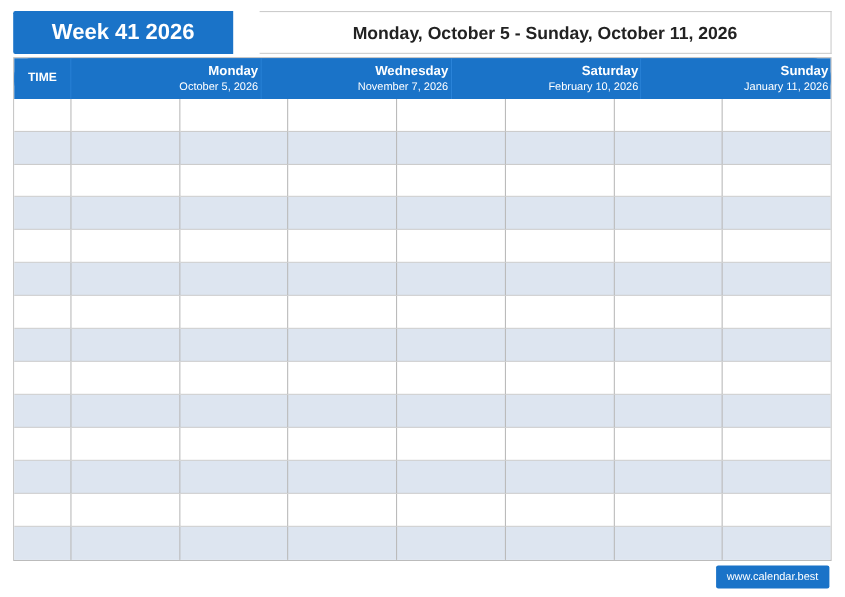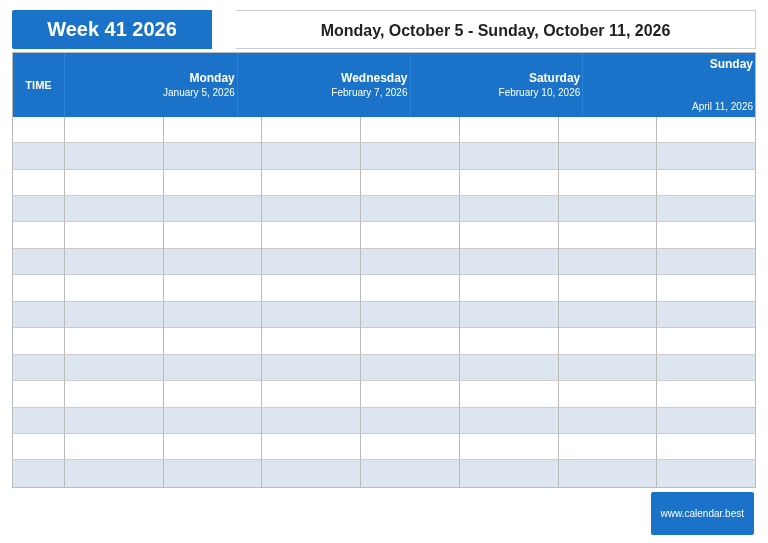--- a/index.html
+++ b/index.html
@@ -86,21 +86,20 @@
       text-align: center;
       padding: 4px 2px;
       border-right: 1px solid #2a83d8;
       display: flex;
       flex-direction: column;
       align-items: flex-end;
       justify-content: center;
     }
     .col-day-header:last-child {
       border-right: none;
-      gap: 27px;
     }
     .day-name {
       font-size: 12px;
       font-weight: bold;
       line-height: 1.3;
     }
     .day-date {
       font-size: 10px;
       font-weight: normal;
       line-height: 1.3;
@@ -151,21 +150,21 @@
       display: flex;
       justify-content: flex-end;
       align-items: center;
       margin-top: 4px;
       padding-right: 2px;
     }
     .footer-badge {
       background: #1a73c8;
       color: #fff;
       font-size: 10px;
-      padding: 16px 10px;
+      padding: 5px 10px;
       border-radius: 2px;
       margin-left: 47px;
     }
   </style>
 </head>
 <body>
 
 <div class="page">
 
   <div class="header">
@@ -178,33 +177,33 @@
   </div>
 
   <div class="calendar-wrapper">
 
     <div class="col-headers">
       <div class="col-time-header">
         <span>TIME</span>
       </div>
       <div class="col-day-header">
         <span class="day-name">Monday</span>
-        <span class="day-date">January 5, 2026</span>
+        <span class="day-date">October 5, 2026</span>
       </div>
       <div class="col-day-header">
         <span class="day-name">Wednesday</span>
-        <span class="day-date">February 7, 2026</span>
+        <span class="day-date">November 7, 2026</span>
       </div>
       <div class="col-day-header">
         <span class="day-name">Saturday</span>
         <span class="day-date">February 10, 2026</span>
       </div>
       <div class="col-day-header">
         <span class="day-name">Sunday</span>
-        <span class="day-date">April 11, 2026</span>
+        <span class="day-date">January 11, 2026</span>
       </div>
     </div>
 
     <div class="rows-container" id="rows-container">
     <div class="time-row">
           <div class="time-cell"></div>
           <div class="day-cell"></div>
           <div class="day-cell"></div>
           <div class="day-cell"></div>
           <div class="day-cell"></div>

